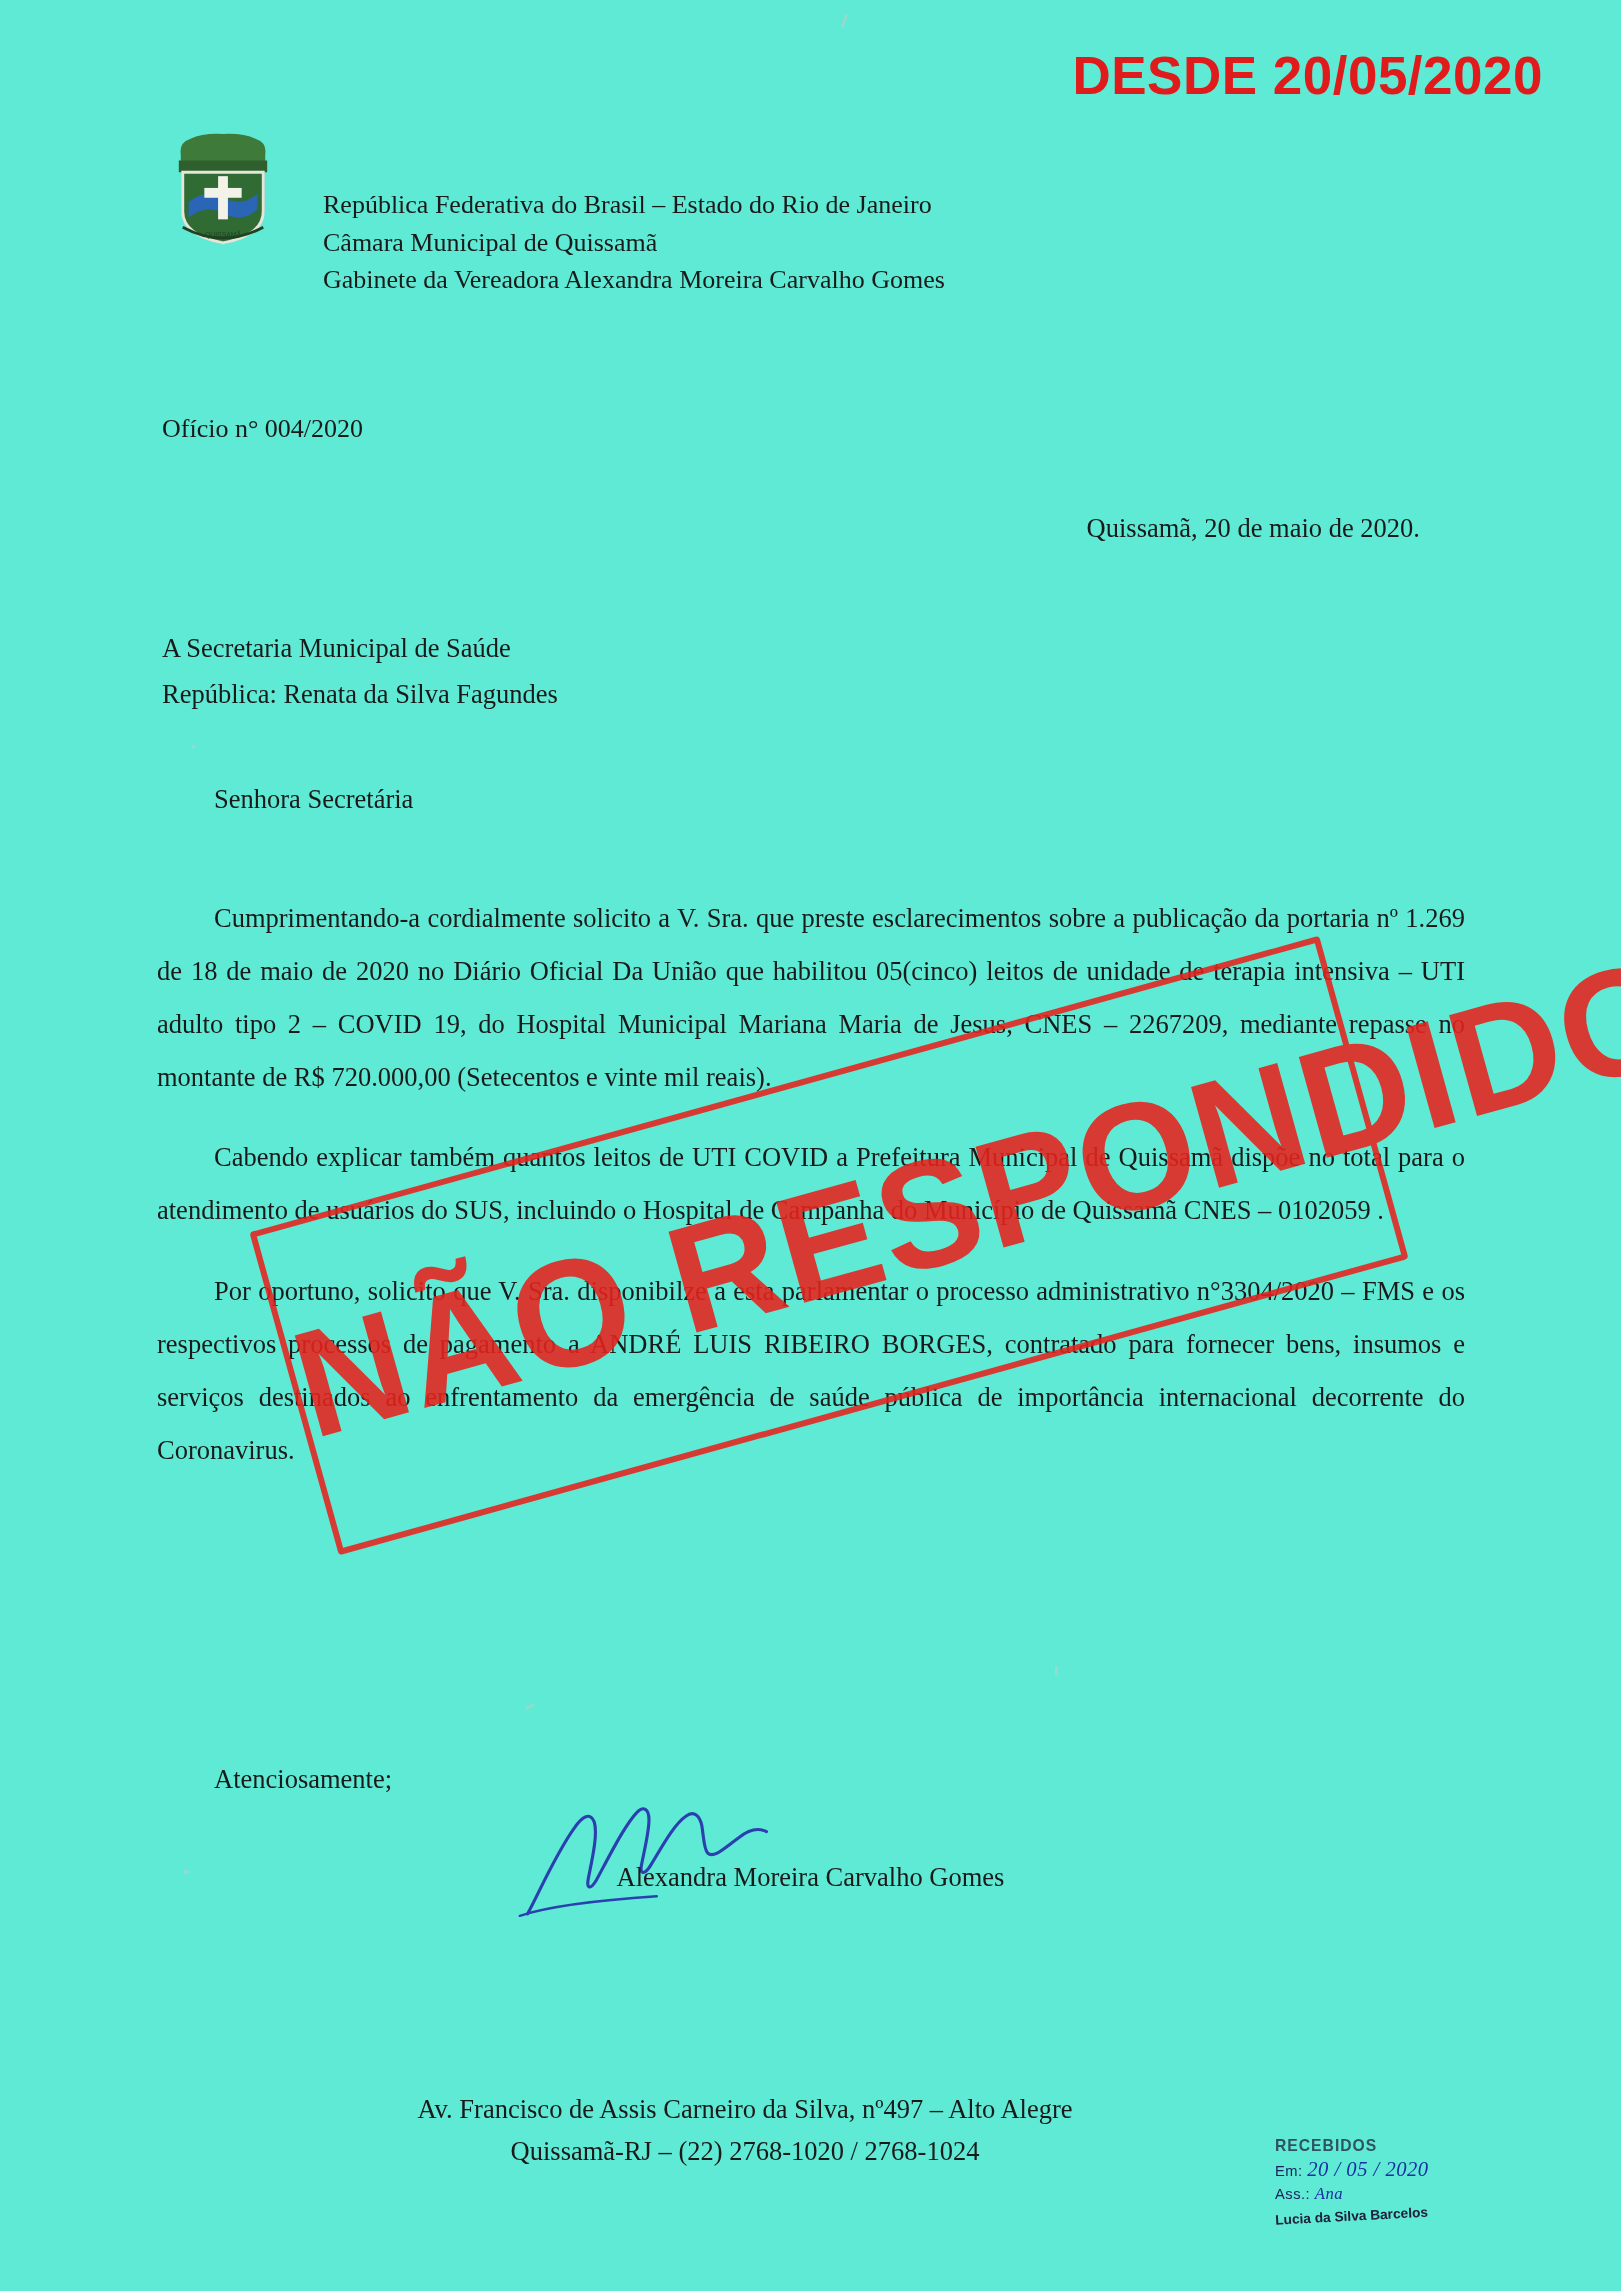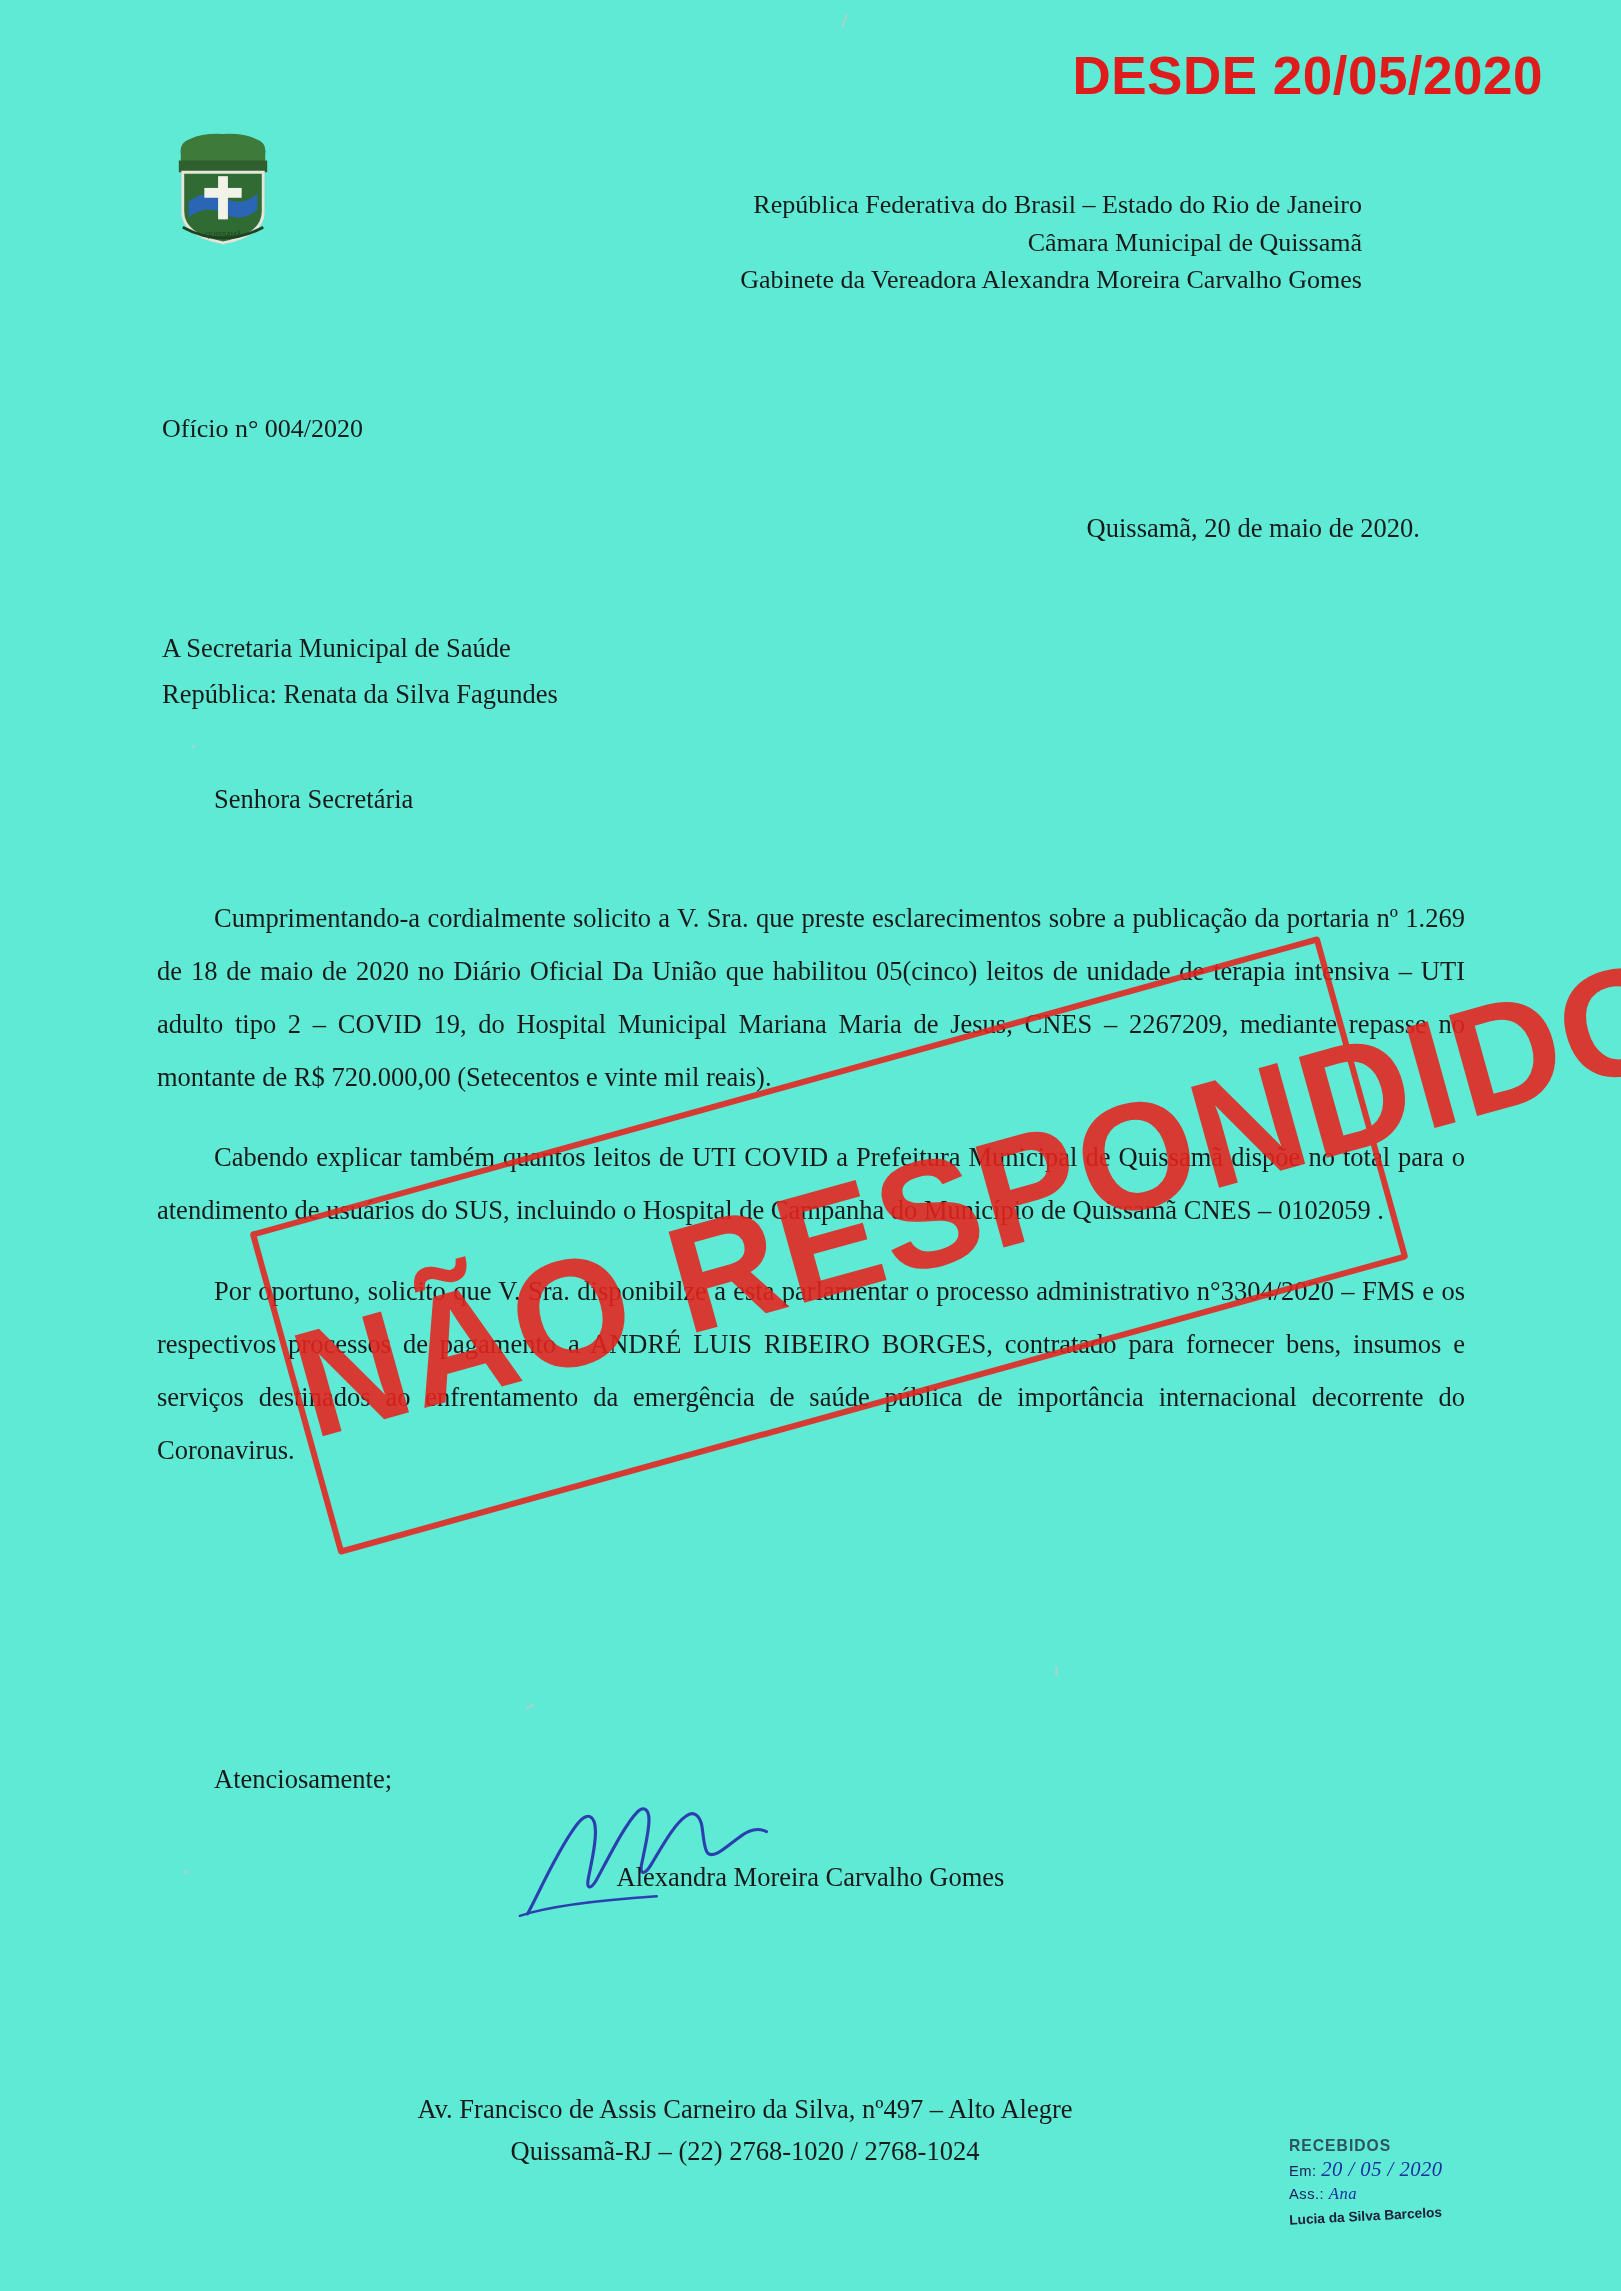--- a/index.html
+++ b/index.html
@@ -38,21 +38,21 @@
     width: 108px;
     height: 120px;
   }
   .crest svg { display:block; }
 
   .letterhead {
     position: absolute;
     left: 323px;
     top: 186px;
     width: 1039px;
-    text-align: right;
+    text-align: left;
     font-size: 26px;
     line-height: 1.45;
   }
 
   
   .oficio {
     position: absolute;
     left: 162px;
     top: 414px;
     font-size: 26px;
@@ -160,21 +160,21 @@
     font-size: 152px;
     line-height: 314px;
     color: #e8221c;
     letter-spacing: 2px;
     white-space: nowrap;
   }
 
   
   .recv-stamp {
     position: absolute;
-    right: 38px;
+    right: 52px;
     bottom: 7.8px;
     width: 294px;
     height: 147px;
     font-family: "Liberation Sans", sans-serif;
     color: #1d1d5c;
     font-size: 14.7px;
     overflow: hidden;
   }
   .recv-title {
     font-weight: bold;

